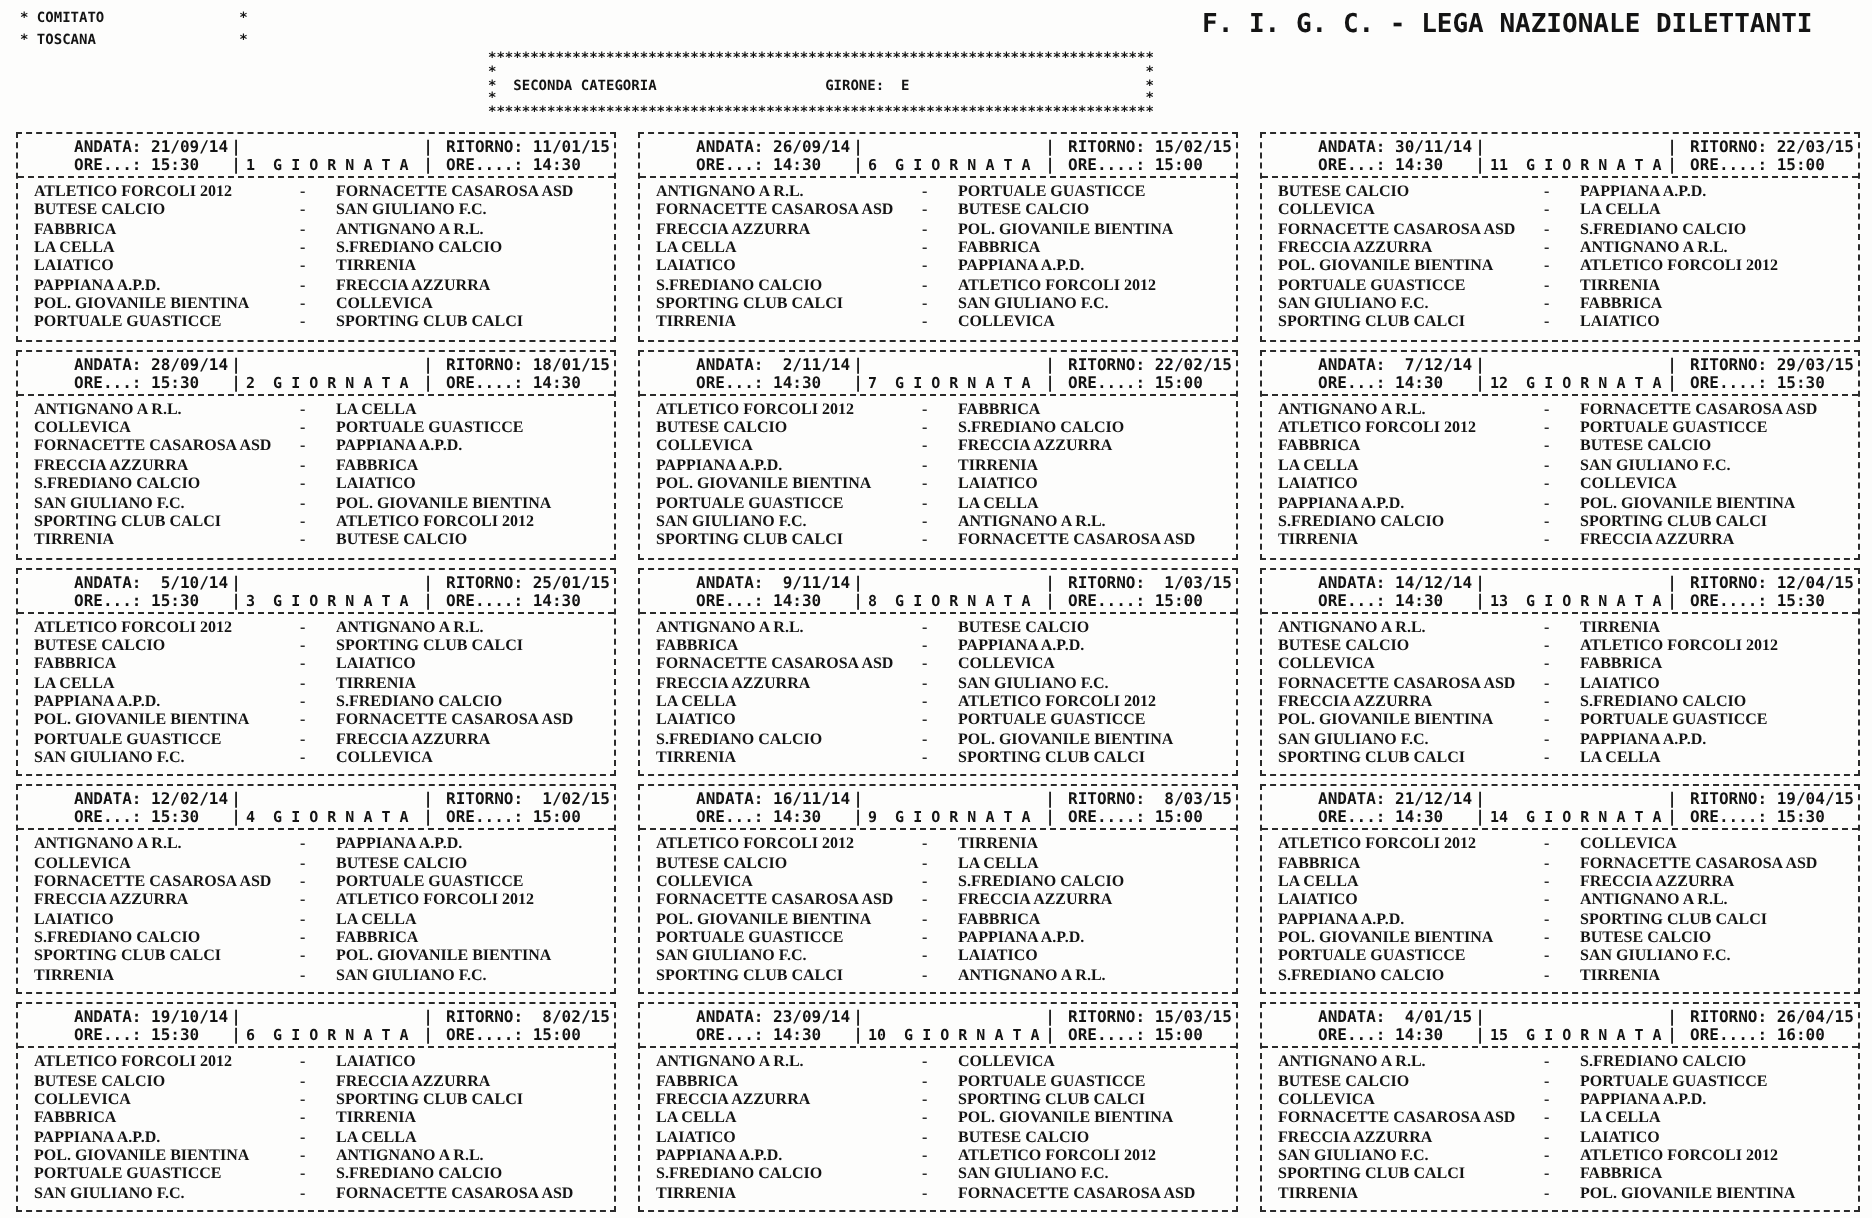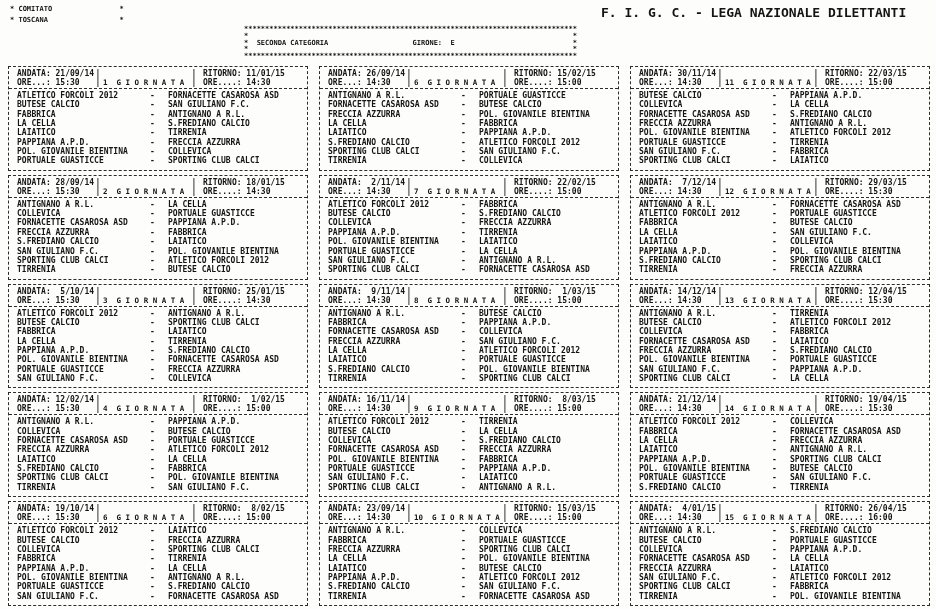--- a/index.html
+++ b/index.html
@@ -35,27 +35,27 @@
     grid-auto-flow: column;
     column-gap: 11px; row-gap: 4px;
   }
   .gbox {
     border: 1px dashed #2b2b2b;
     font-size: 8px;
     overflow: hidden;
     background: transparent;
   }
   .ghead { border-bottom: 1px dashed #2b2b2b; padding: 2px 0 1px; }
-  .hrow { display: flex; line-height: 9px; white-space: pre; }
+  .hrow { display: flex; line-height: 9px; white-space: pre; margin-left: 20px; }
   .c1 { width: 84px; padding-left: 8px; flex: none; overflow: visible; }
   .pipe { width: 10px; text-align: center; flex: none; }
   .c2 { width: 86px; text-align: left; flex: none; }
   .glabel { font-size: 7.5px; line-height: 9px; }
   .c3 { flex: 1; padding-left: 4px; }
-  .gmatches { padding: 2px 0 0; }
+  .gmatches { padding: 2px 0 0; font-family: Liberation Serif, serif; }
   .match { display: flex; line-height: 9.35px; white-space: pre; }
   .home { padding-left: 8px; width: 141px; flex: none; }
   .vs { width: 18px; flex: none; }
   .away { flex: 1; }
 </style>
 </head>
 <body>
 
 <div class="committee">
   <div class="pre">* COMITATO                *</div>

